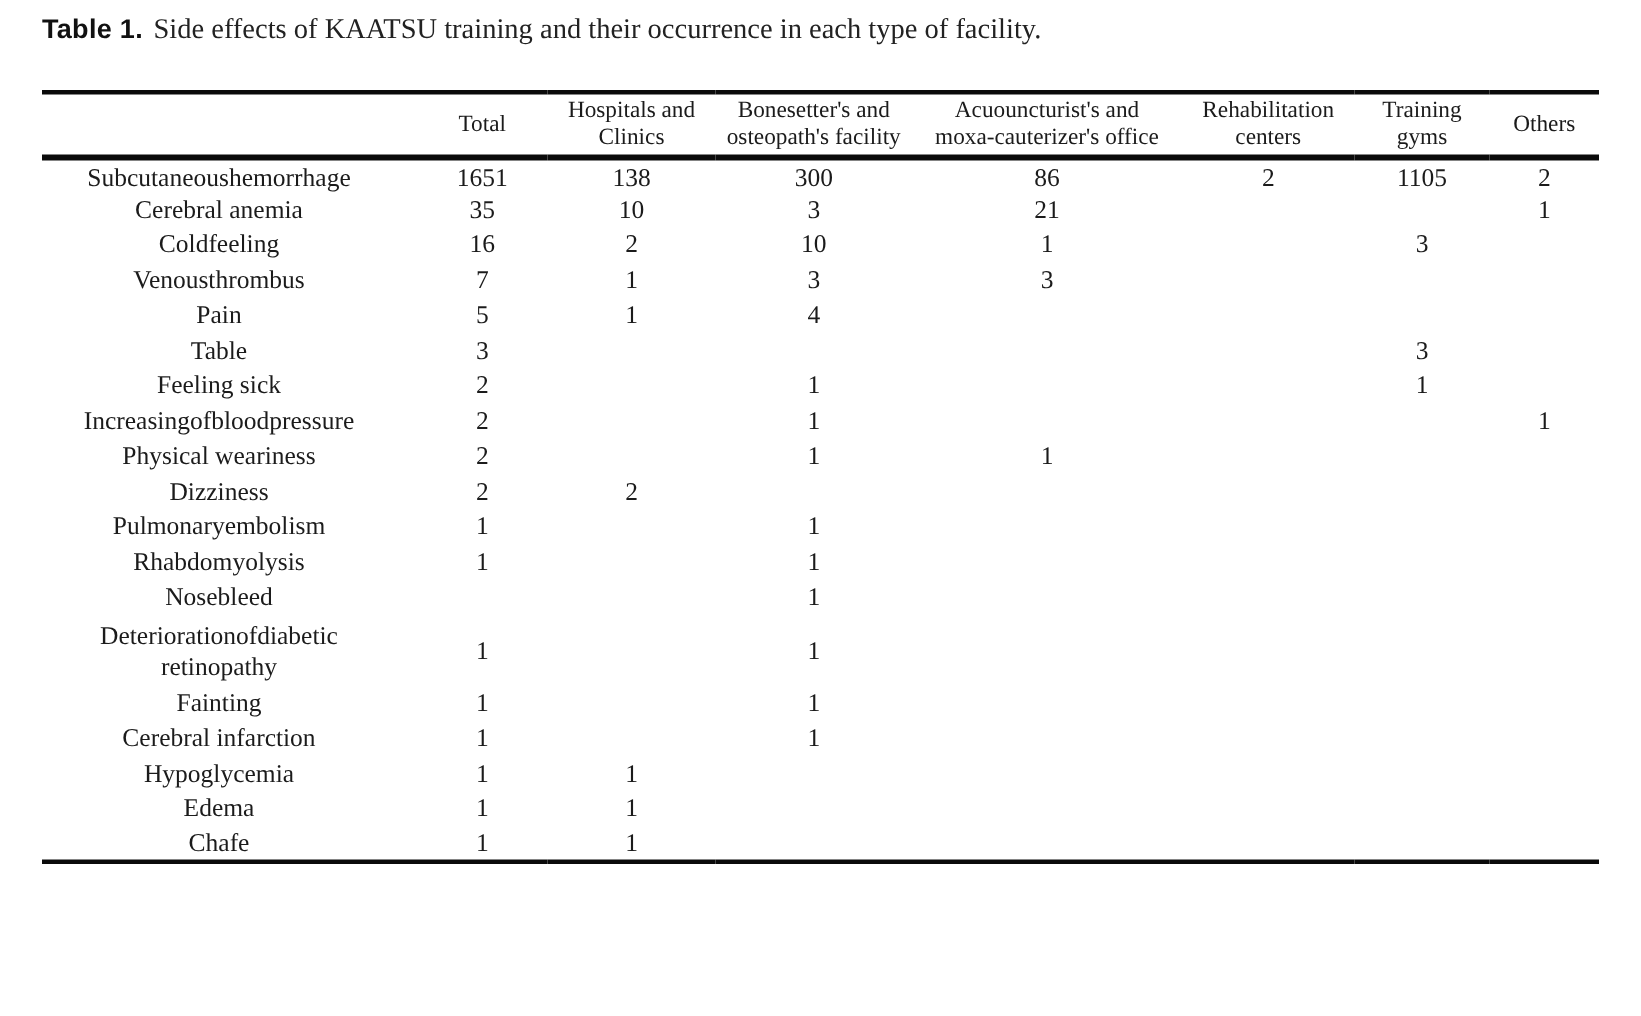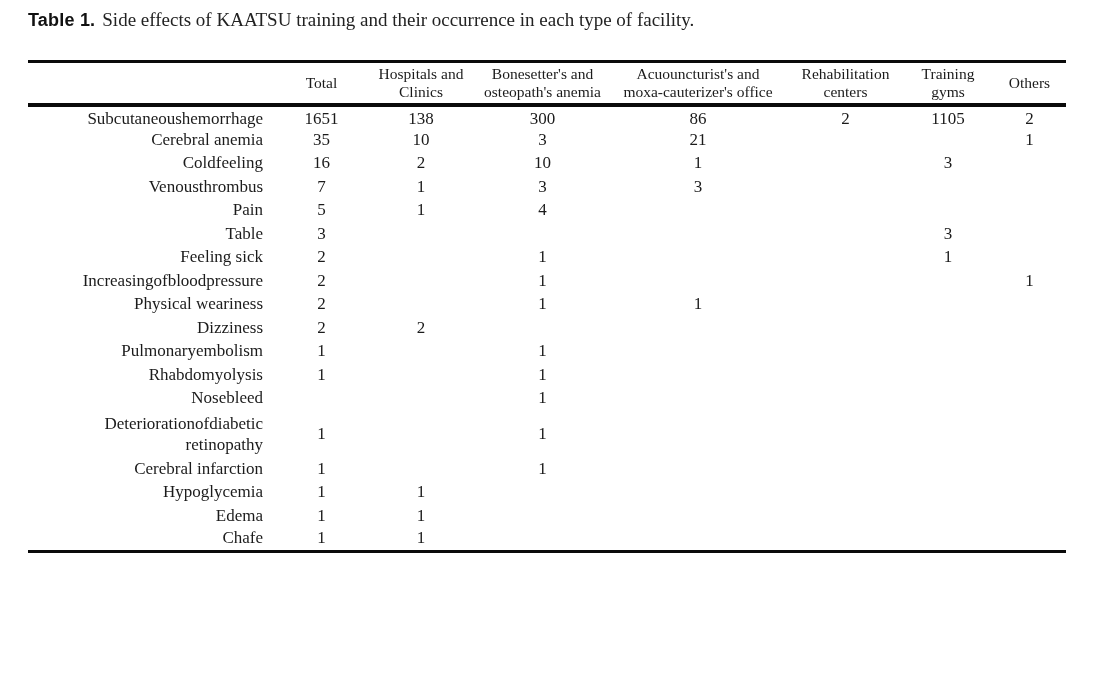--- a/index.html
+++ b/index.html
@@ -54,21 +54,21 @@
   tbody td {
     font-size: 17px;
     text-align: center;
     vertical-align: middle;
     height: 23.5px;
     line-height: 1.1;
     padding: 0 1px;
     color: #1b1b1b;
   }
   tbody td.label {
-    text-align: right;
+    text-align: center;
     padding-right: 15px;
     white-space: pre-line;
     margin-top: 11px;
   }
   tbody tr.row-double td {
     height: 47px;
     line-height: 1.25;
   }
   tbody tr:first-child td { padding-top: 3px; }
 </style>
@@ -92,21 +92,21 @@
       <col style="width:90px">
       <col style="width:73px">
     </colgroup>
     <thead>
       <tr>
         <th></th>
       <th>Total</th>
           <th>Hospitals and
 Clinics</th>
           <th>Bonesetter's and
-osteopath's anemia</th>
+osteopath's facility</th>
           <th>Acuouncturist's and
 moxa-cauterizer's office</th>
           <th>Rehabilitation
 centers</th>
           <th>Training gyms</th>
           <th>Others</th>
         </tr>
     </thead>
     <tbody id="table-body">
         <tr>
@@ -244,20 +244,30 @@
 retinopathy</td>
           <td>1</td>
           <td></td>
           <td>1</td>
           <td></td>
           <td></td>
           <td></td>
           <td></td>
         </tr>
         <tr>
+          <td class="label">Fainting</td>
+          <td>1</td>
+          <td></td>
+          <td>1</td>
+          <td></td>
+          <td></td>
+          <td></td>
+          <td></td>
+        </tr>
+        <tr>
           <td class="label">Cerebral infarction</td>
           <td>1</td>
           <td></td>
           <td>1</td>
           <td></td>
           <td></td>
           <td></td>
           <td></td>
         </tr>
         <tr>

